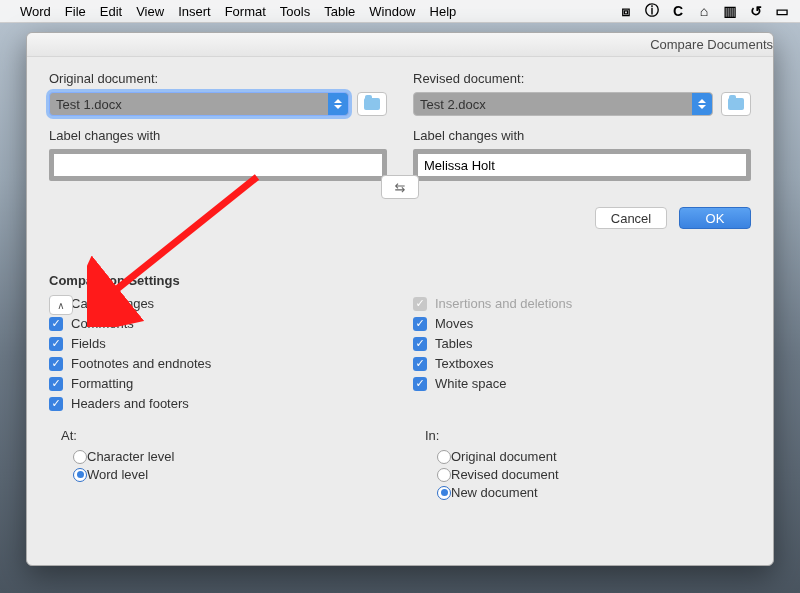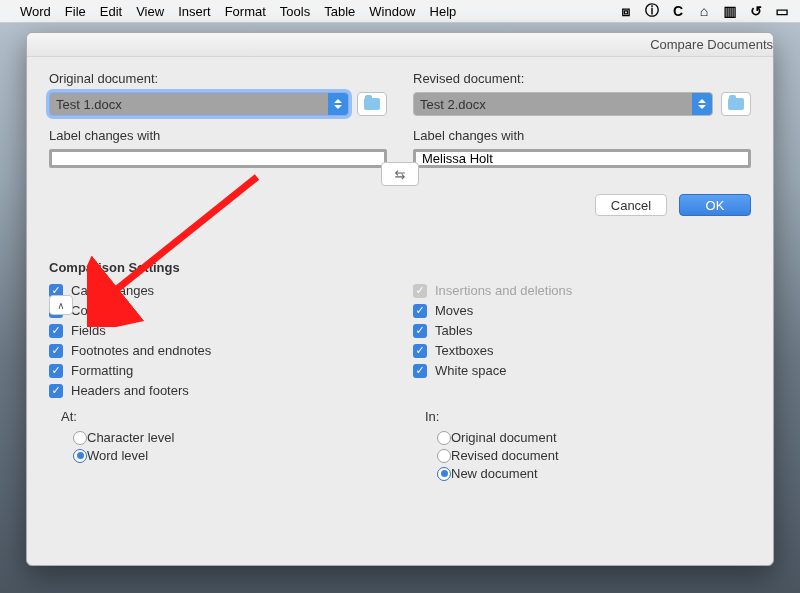--- a/index.html
+++ b/index.html
@@ -23,36 +23,36 @@
 .row { display:flex; gap:8px; align-items:center; margin-bottom:12px; }
 .combo { flex:1; height:24px; background:#a3a3a3; border:1px solid #b8b8b8; border-radius:4px; display:flex; align-items:center; padding:0 6px; font-size:13px; position:relative; }
 .combo.focused { box-shadow:0 0 0 3px rgba(86,156,255,0.55); border-color:#84affd; }
 .combo .arrows { position:absolute; right:0; top:0; width:20px; height:100%; background:#3b8de6; border-radius:0 4px 4px 0; display:flex; flex-direction:column; align-items:center; justify-content:center; }
 .combo .arrows::before, .combo .arrows::after { content:""; width:0; height:0; border-left:4px solid transparent; border-right:4px solid transparent; }
 .combo .arrows::before { border-bottom:4px solid #fff; margin-bottom:2px; }
 .combo .arrows::after { border-top:4px solid #fff; }
 .folder-btn { width:30px; height:24px; background:#fff; border:1px solid #c2c2c2; border-radius:4px; display:flex; align-items:center; justify-content:center; }
 .folder-icon { width:16px; height:12px; background:#8ac5ed; border-radius:2px; position:relative; }
 .folder-icon::before { content:""; position:absolute; top:-3px; left:1px; width:7px; height:4px; background:#8ac5ed; border-radius:2px 2px 0 0; }
-.text-input { width:100%; height:19px; background:#fff; border:3px solid #a3a3a3; border-radius:2px; padding:0 6px; font-size:13px; }
+.text-input { width:100%; height:32px; background:#fff; border:5px solid #a3a3a3; border-radius:2px; padding:0 6px; font-size:13px; }
 .swap-row { display:flex; justify-content:center; margin-top:-6px; margin-bottom:8px; }
 .swap-btn { width:38px; height:24px; background:#fff; border:1px solid #c2c2c2; border-radius:4px; display:flex; align-items:center; justify-content:center; font-size:13px; color:#666; }
 .actions { display:flex; justify-content:flex-end; gap:12px; margin-top:2px; }
 .btn { min-width:72px; height:22px; border:1px solid #c6c6c6; border-radius:4px; background:#fff; font-size:13px; display:flex; align-items:center; justify-content:center; padding:0 14px; }
 .btn.primary { background:linear-gradient(#5aa1f2,#3a82e0); color:#fff; border-color:#2f6fc8; }
 .disclosure { width:24px; height:20px; background:#fff; border:1px solid #c6c6c6; border-radius:4px; display:flex; align-items:center; justify-content:center; font-size:10px; color:#555; position:absolute; left:22px; top:238px; }
 
 .section-h { font-weight:700; font-size:13px; margin-top:44px; margin-bottom:8px; }
 .check-cols { display:flex; gap:26px; }
 .check-col { flex:1; }
 .chk { display:flex; align-items:center; gap:8px; font-size:13px; margin-bottom:5px; }
 .chkbox { width:14px; height:14px; border-radius:3px; background:#3a82e0; display:flex; align-items:center; justify-content:center; color:#fff; font-size:11px; line-height:1; }
 .chkbox.disabled { background:#c8c8c8; }
 .chk.disabled { color:#a4a4a4; }
-.sub-h { font-size:13px; margin:6px 0 6px 12px; }
+.sub-h { font-size:13px; margin:12px 0 6px 12px; }
 .rad { display:flex; align-items:center; gap:0; font-size:13px; margin:3px 0 3px 24px; }
 .radio { width:14px; height:14px; border-radius:50%; border:1px solid #a0a0a0; background:#fff; display:flex; align-items:center; justify-content:center; }
 .radio.sel { border-color:#2f6fc8; }
 .radio.sel::after { content:""; width:7px; height:7px; border-radius:50%; background:#3a82e0; }
 
 .arrow-ann { position:absolute; left:60px; top:110px; pointer-events:none; }
 </style>
 </head>
 <body>
 

